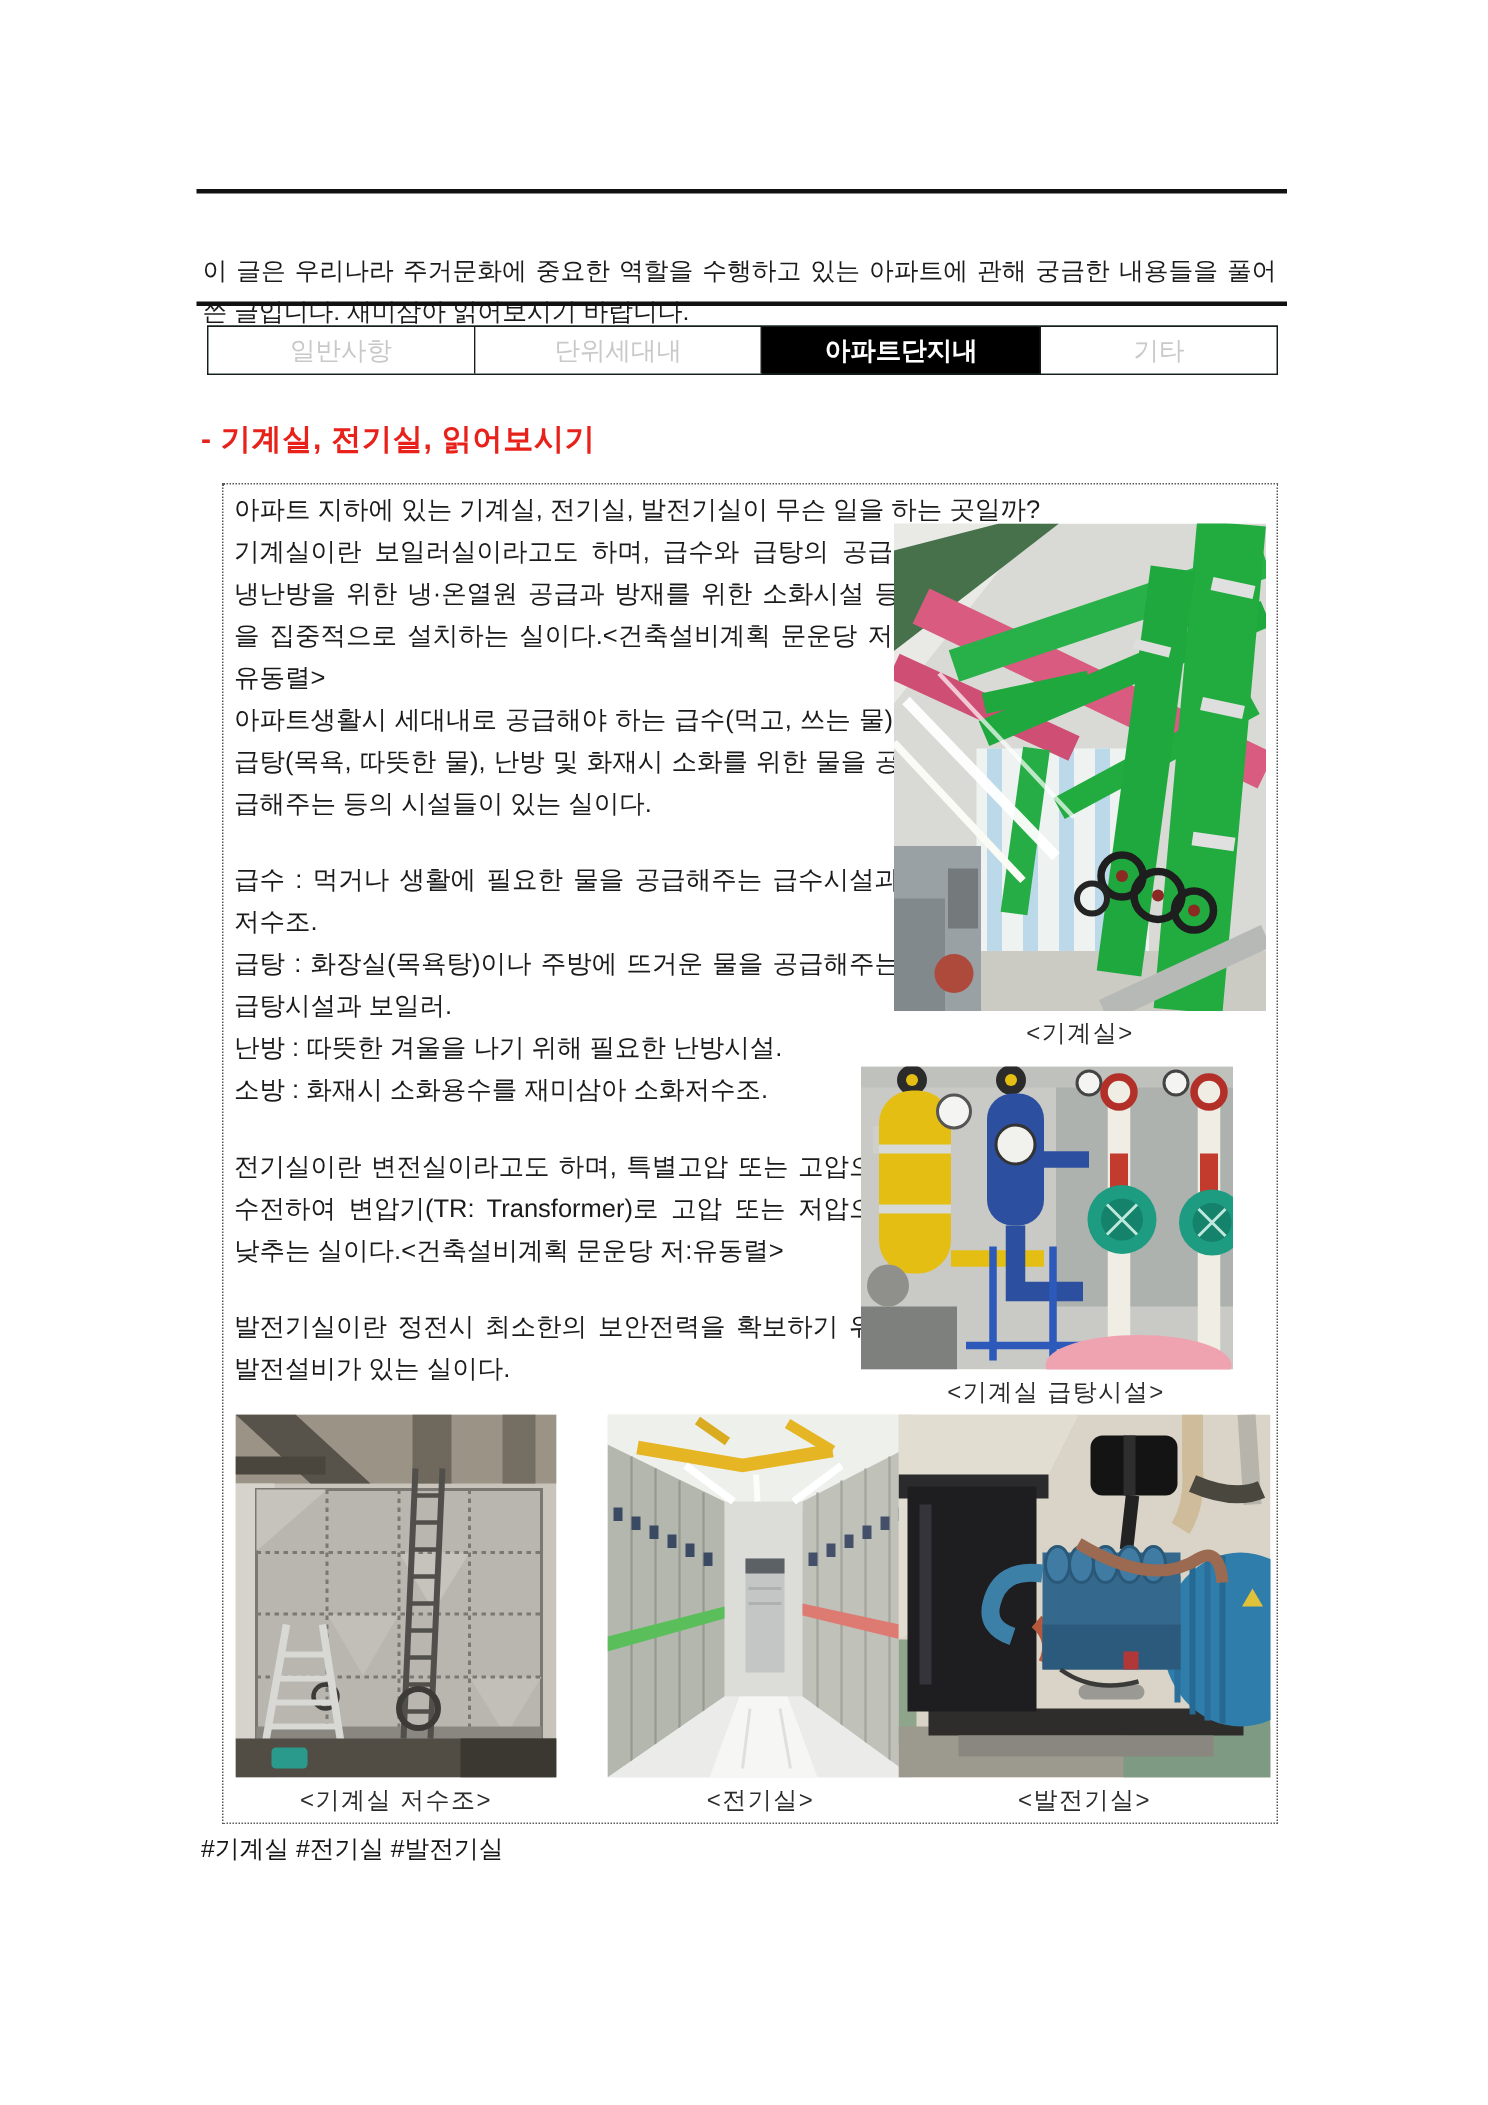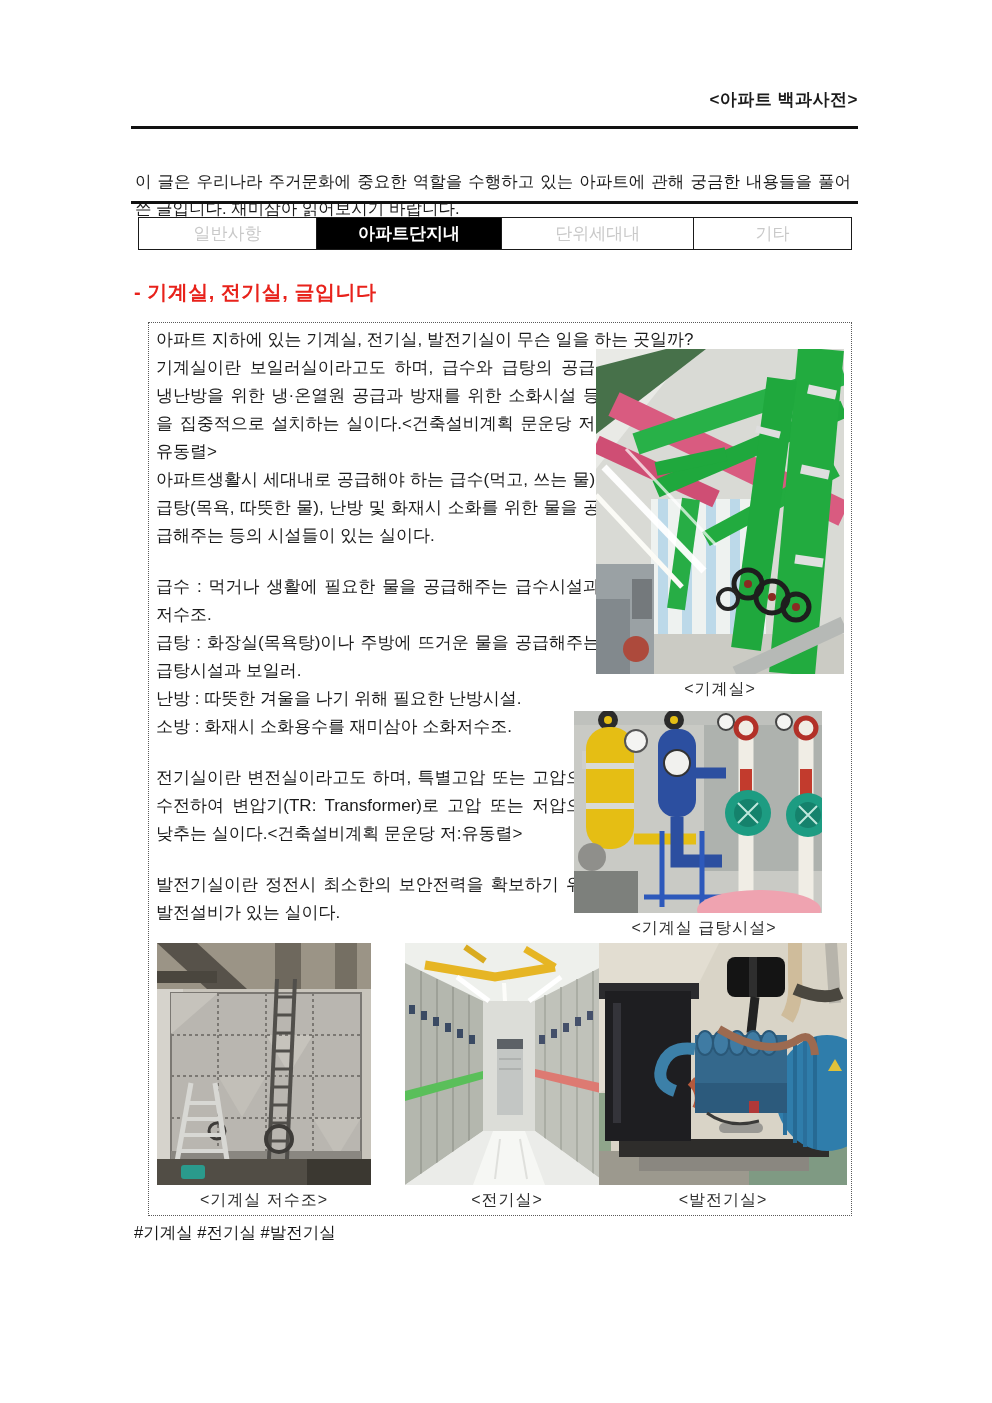--- a/index.html
+++ b/index.html
@@ -45,36 +45,35 @@
   .fig-elec{left:229px;top:620px;width:204px;padding-left:27px;}
   .fig-gen{left:450px;top:620px;width:248px;}
 
   .hashtags{position:absolute;left:134px;top:1222px;font-size:16.5px;color:#161616;}
 </style>
 </head>
 <body>
 
 <div class="page">
 
-  <div class="header-title">&lt;아파트 백과사전&gt;</div>
 
   <div class="rule rule-top"></div>
 
   <p class="intro">이 글은 우리나라 주거문화에 중요한 역할을 수행하고 있는 아파트에 관해 궁금한 내용들을 풀어 쓴 글입니다. 재미삼아 읽어보시기 바랍니다.</p>
 
   <div class="rule rule-mid"></div>
 
   <div class="tabbar">
     <div class="tab tab-1">일반사항</div>
+    <div class="tab tab-3">단위세대내</div>
     <div class="tab tab-2 active">아파트단지내</div>
-    <div class="tab tab-3">단위세대내</div>
     <div class="tab tab-4">기타</div>
   </div>
 
-  <div class="section-heading">- 기계실, 전기실, 글입니다</div>
+  <div class="section-heading">- 기계실, 전기실, 읽어보시기</div>
 
   <div class="content-box">
 
     <div class="question">아파트 지하에 있는 기계실, 전기실, 발전기실이 무슨 일을 하는 곳일까?</div>
 
     <div class="textcol">
       <p>기계실이란 보일러실이라고도 하며, 급수와 급탕의 공급, 냉난방을 위한 냉·온열원 공급과 방재를 위한 소화시설 등을 집중적으로 설치하는 실이다.&lt;건축설비계획 문운당 저:유동렬&gt;</p>
       <p class="gap-after">아파트생활시 세대내로 공급해야 하는 급수(먹고, 쓰는 물), 급탕(목욕, 따뜻한 물), 난방 및 화재시 소화를 위한 물을 공급해주는 등의 시설들이 있는 실이다.</p>
       <p class="prelines gap-after">급수 : 먹거나 생활에 필요한 물을 공급해주는 급수시설과 저수조.
 급탕 : 화장실(목욕탕)이나 주방에 뜨거운 물을 공급해주는 급탕시설과 보일러.

